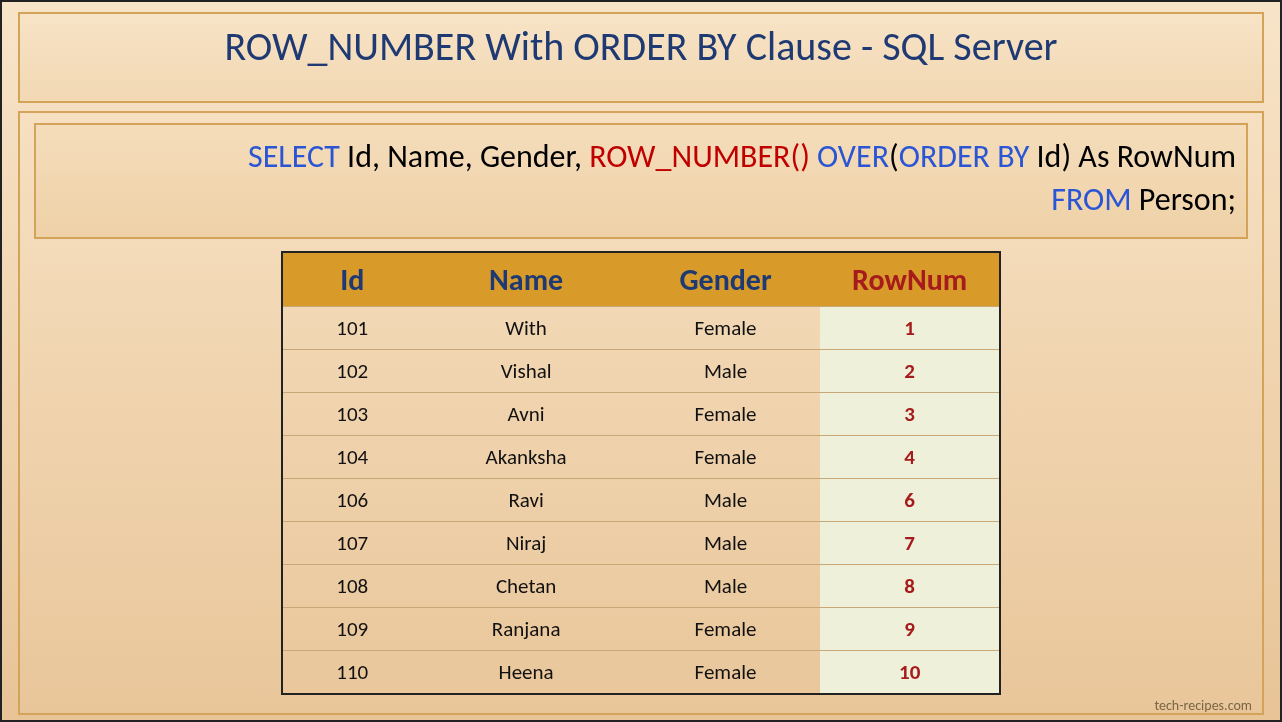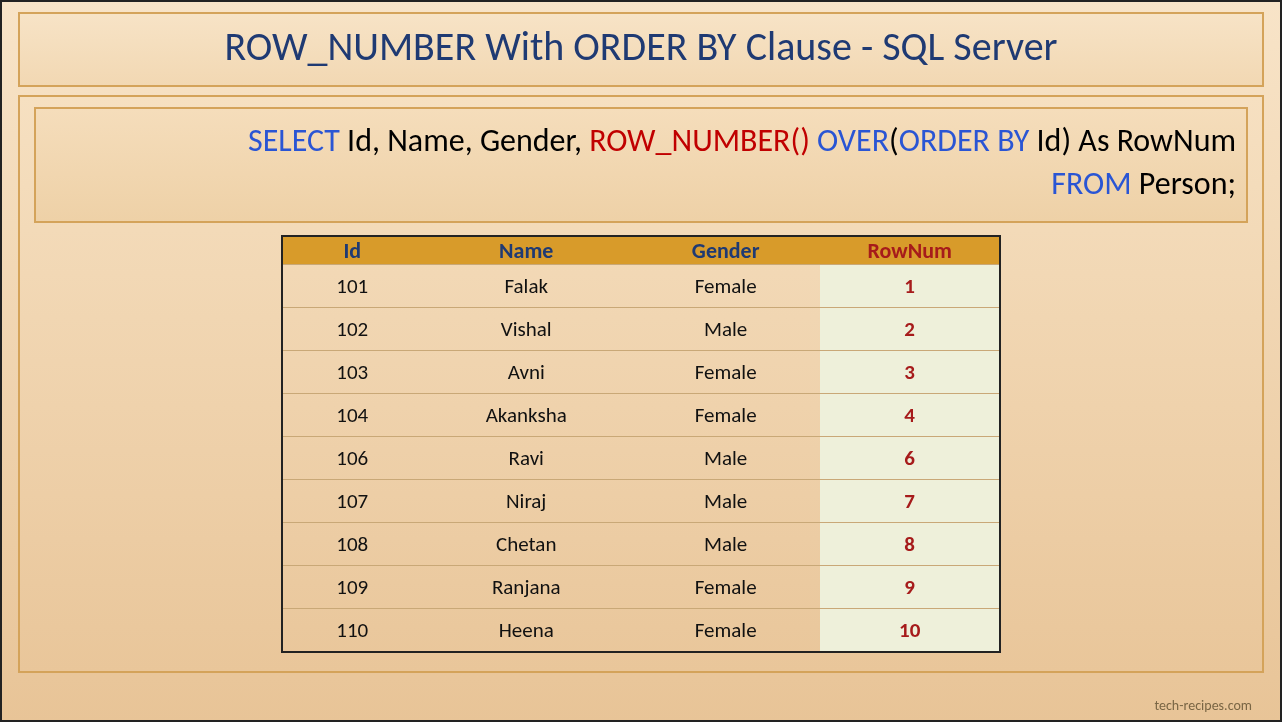--- a/index.html
+++ b/index.html
@@ -9,21 +9,21 @@
     background: linear-gradient(180deg, #f8e4c8 0%, #e8c497 100%);
     border: 2px solid #222;
     font-family: Calibri, Arial, sans-serif;
     position: relative;
     padding: 10px 16px;
   }
   .title-box {
     border: 2px solid #d4a35a;
     background: linear-gradient(180deg, #f7e3c6 0%, #f2d8b3 100%);
     text-align: center;
-    padding: 8px 10px 14px 10px;
+    padding: 8px 10px 30px 10px;
     margin-bottom: 8px;
   }
   .title-box h1 {
     color: #1f3a73;
     font-size: 40px;
     font-weight: normal;
   }
   .content-box {
     border: 2px solid #d4a35a;
     background: linear-gradient(180deg, #f6e0c1 0%, #e9c69a 100%);
@@ -43,23 +43,23 @@
   .kw-black { color: #000; }
   table.data {
     margin: 0 auto;
     border-collapse: collapse;
     width: 720px;
     border: 2px solid #222;
   }
   table.data th {
     background: #d89b2a;
     color: #1f3a73;
-    font-size: 22px;
+    font-size: 30px;
     font-weight: bold;
-    padding: 0 6px;
+    padding: 8px 6px;
     text-align: center;
   }
   table.data th.rownum-h { color: #a61b1b; }
   table.data td {
     font-size: 21px;
     text-align: center;
     padding: 8px 6px;
     border-top: 1px solid #c9a877;
     color: #111;
   }
@@ -104,21 +104,21 @@
       <tr>
         <th>Id</th>
         <th>Name</th>
         <th>Gender</th>
         <th class="rownum-h">RowNum</th>
       </tr>
     </thead>
     <tbody id="tbody">
         <tr>
           <td>101</td>
-          <td>Falak</td>
+          <td>With</td>
           <td>Female</td>
           <td class="rownum-c">1</td>
         </tr>
         <tr>
           <td>102</td>
           <td>Vishal</td>
           <td>Male</td>
           <td class="rownum-c">2</td>
         </tr>
         <tr>

